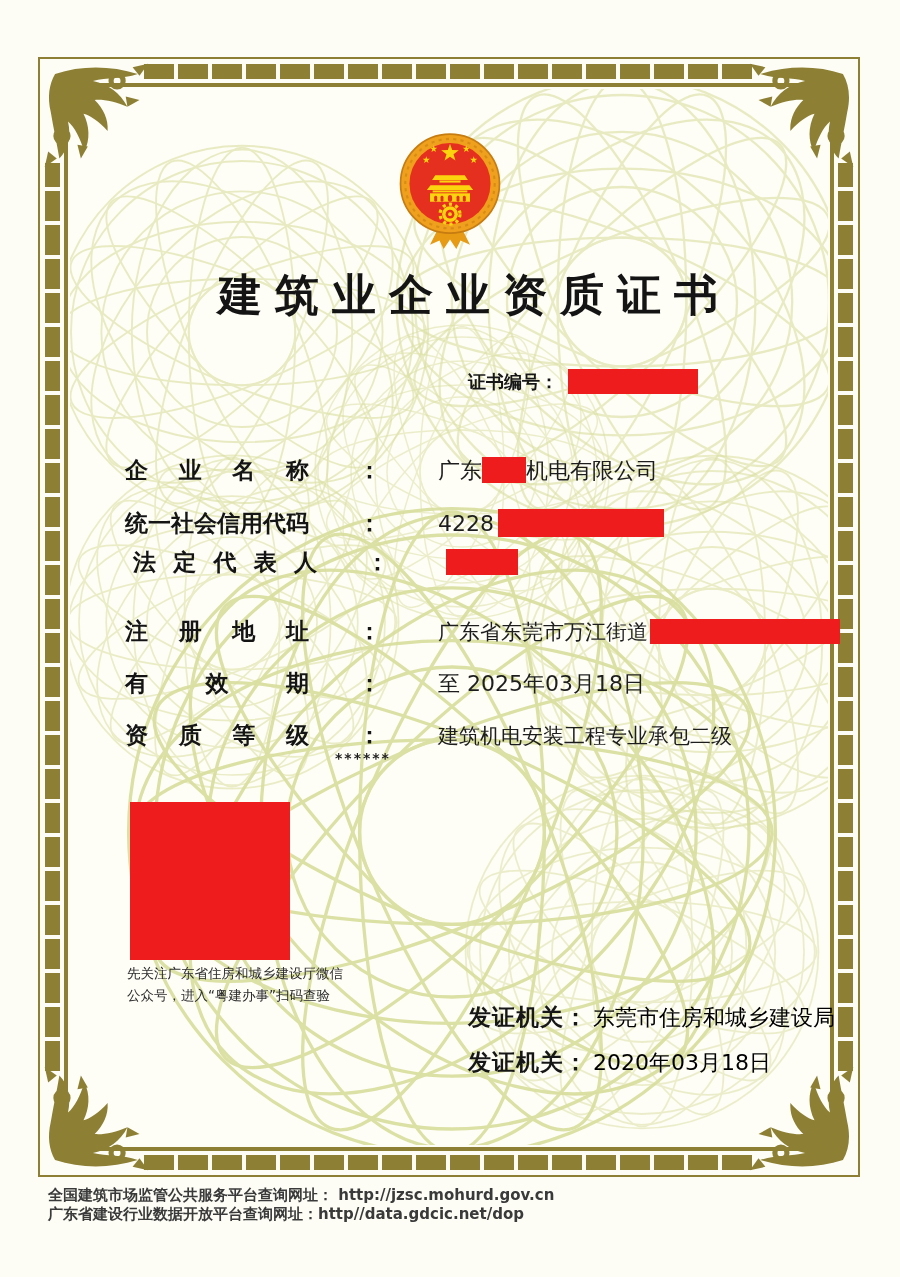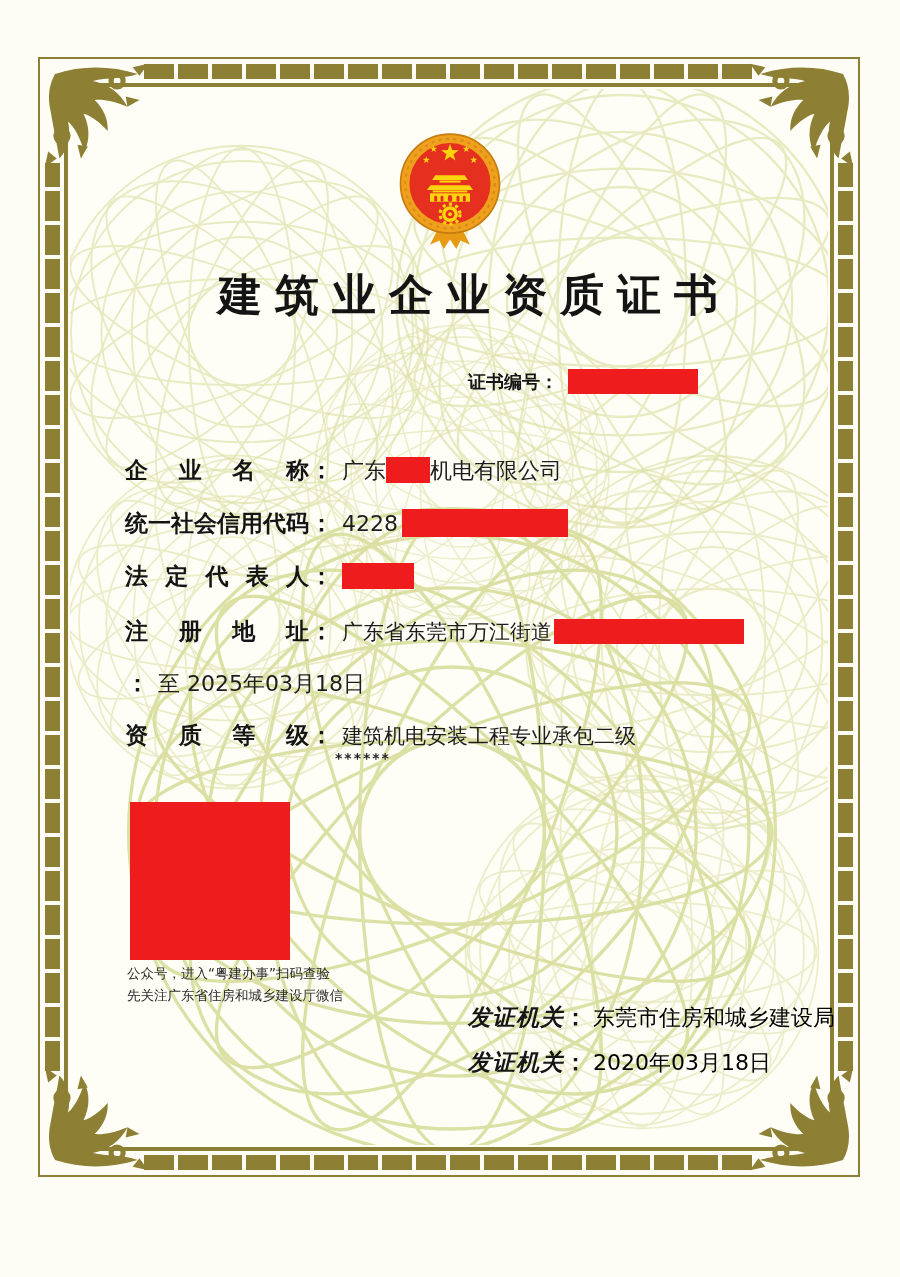--- a/index.html
+++ b/index.html
@@ -38,38 +38,38 @@
   .emblem{position:absolute;left:396px;top:131px;width:108px;height:120px;}
   .title{
     position:absolute;left:0;right:0;top:266px;text-align:center;
     font-size:44px;font-weight:bold;letter-spacing:13px;text-indent:13px;color:#141414;padding-left:36px;
   }
   .certno{position:absolute;left:468px;top:369px;display:flex;align-items:center;}
   .certno .lab{font-size:18px;font-weight:bold;}
   .redact{background:#ee1c1c;display:inline-block;}
   .certno .redact{width:130px;height:25px;margin-left:10px;}
 
-  .row{position:absolute;left:125px;display:flex;align-items:baseline;white-space:nowrap;}
+  .row{position:absolute;left:125px;display:flex;align-items:baseline;white-space:nowrap;gap:48px;}
   .row .lab{display:inline-block;width:184px;font-size:23px;font-weight:bold;text-align:justify;text-align-last:justify;color:#141414;}
   .row .colon{font-size:23px;font-weight:bold;margin-left:1px;}
   .row .val{font-size:22px;margin-left:9px;color:#1d1d1d;}
-  .row.r1{top:455px;} .row.r2{top:508px;} .row.r3{top:561px;}
+  .row.r1{top:455px;} .row.r2{top:508px;} .row.r3{top:547px;margin-left:8px;}
   .row.r4{top:616px;} .row.r5{top:668px;} .row.r6{top:720px;}
   .row.r4 .val,.row.r6 .val{font-size:21px;}
   .redact.name-red{width:44px;height:26px;vertical-align:-5px;}
   .redact.code-red{width:166px;height:28px;vertical-align:-6px;margin-left:4px;}
   .redact.rep-red{width:72px;height:26px;vertical-align:-5px;}
   .redact.addr-red{width:190px;height:25px;vertical-align:-5px;margin-left:2px;}
   .stars-note{position:absolute;left:335px;top:750px;font-size:14px;letter-spacing:2px;color:#1d1d1d;font-weight:bold;}
 
   .qr-block{position:absolute;left:130px;top:802px;width:160px;height:158px;background:#ee1c1c;}
   .qr-caption{position:absolute;left:127px;top:962px;font-size:13.5px;line-height:22px;color:#2b2b2b;}
 
   .issue-row{position:absolute;left:468px;display:flex;align-items:baseline;white-space:nowrap;}
-  .issue-row .lab{font-size:23px;font-weight:bold;letter-spacing:1px;font-style:italic;}
+  .issue-row .lab{font-size:23px;font-weight:bold;letter-spacing:1px;}
   .issue-row .colon{font-size:23px;font-weight:bold;}
   .issue-row .val{font-size:22px;margin-left:6px;color:#000000;font-weight:500;}
   .issue-row.authority{top:1002px;}
   .issue-row.date{top:1047px;}
 
   .footer{position:absolute;left:48px;top:1186px;font-size:15px;line-height:19px;font-weight:bold;color:#3a3a3a;}
 </style>
 </head>
 <body>
 
@@ -212,43 +212,48 @@
       <span class="val"><span class="redact rep-red"></span></span>
     </div>
 
     <div class="row r4">
       <span class="lab">注册地址</span>
         <span class="colon">：</span>
       <span class="val"><span>广东省东莞市万江街道</span><span class="redact addr-red"></span></span>
     </div>
 
     <div class="row r5">
+      <span class="lab">有效期</span>
         <span class="colon">：</span>
       <span class="val">至 2025年03月18日</span>
     </div>
 
     <div class="row r6">
       <span class="lab">资质等级</span>
         <span class="colon">：</span>
       <span class="val">建筑机电安装工程专业承包二级</span>
     </div>
     <div class="stars-note">******</div>
 
     <div class="qr-block"></div>
     <div class="qr-caption">
+      <div>先关注广东省住房和城乡建设厅微信</div>
       <div>公众号，进入“粤建办事”扫码查验</div>
-      <div>先关注广东省住房和城乡建设厅微信</div>
     </div>
 
     <div class="issue-row authority">
       <span class="lab">发证机关</span>
         <span class="colon">：</span>
       <span class="val">东莞市住房和城乡建设局</span>
     </div>
     <div class="issue-row date">
       <span class="lab">发证机关</span>
         <span class="colon">：</span>
       <span class="val">2020年03月18日</span>
     </div>
 
+    <div class="footer">
+      <div>全国建筑市场监管公共服务平台查询网址： http://jzsc.mohurd.gov.cn</div>
+      <div>广东省建设行业数据开放平台查询网址：http//data.gdcic.net/dop</div>
+    </div>
 
   </div>
 </div>
 
 </body></html>

